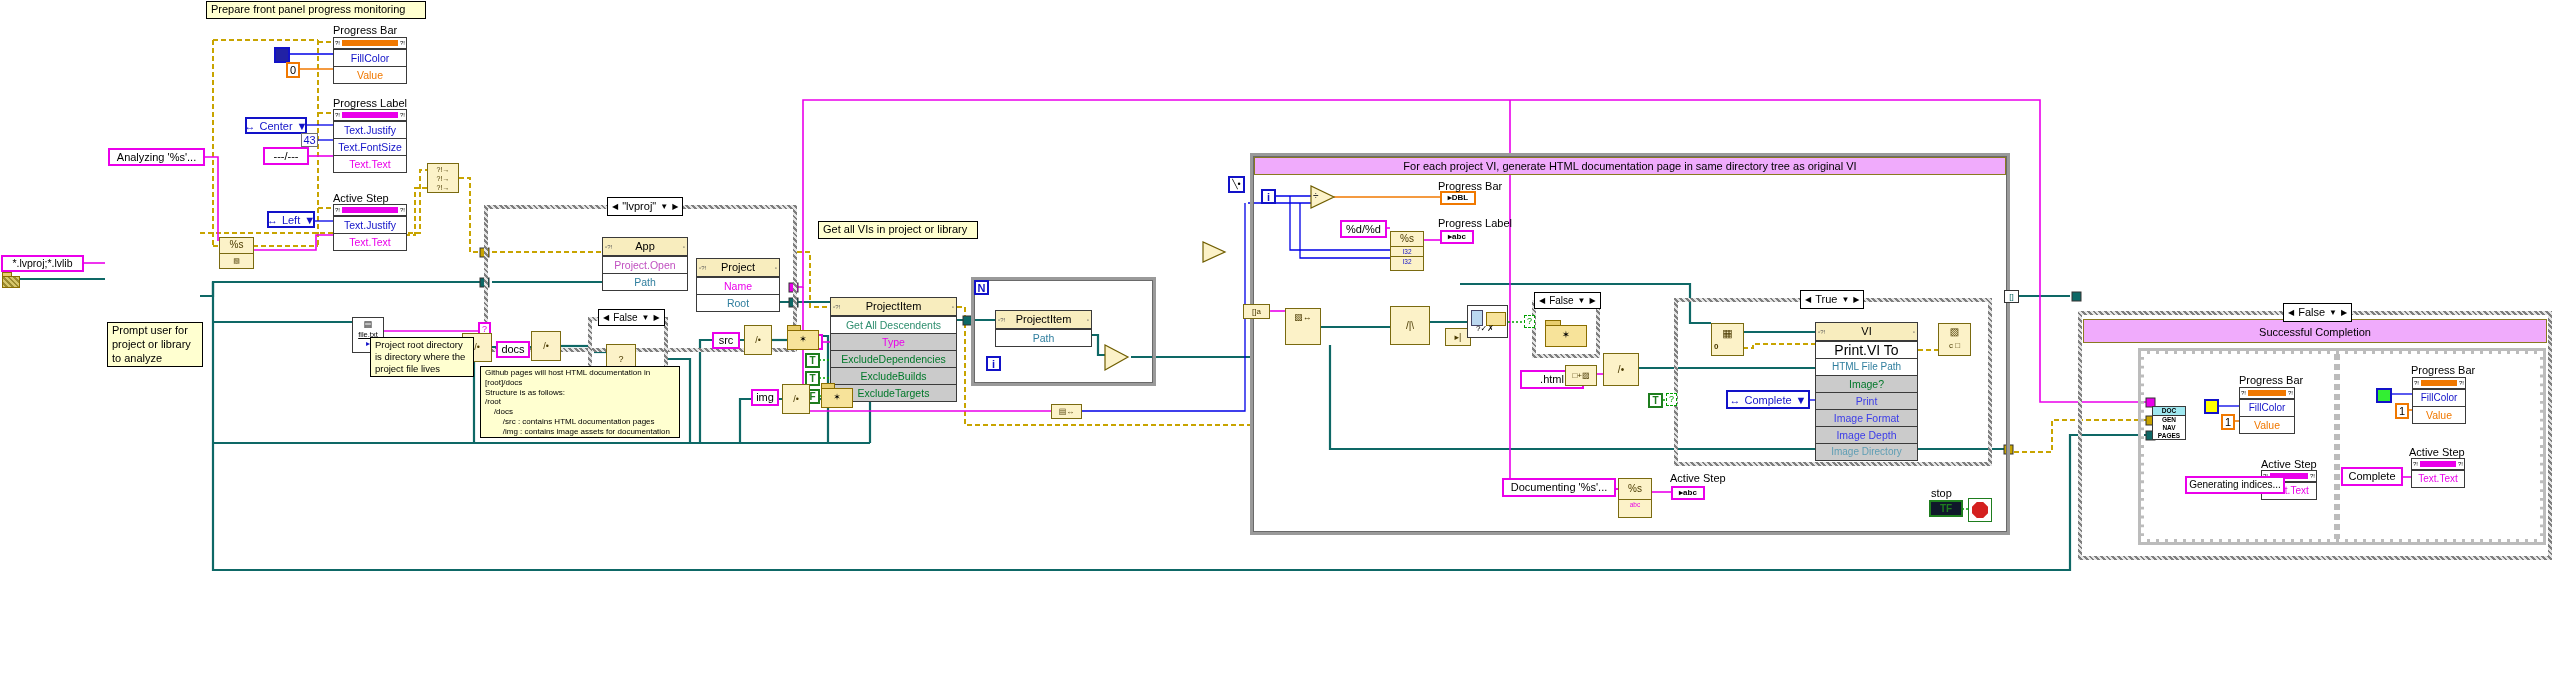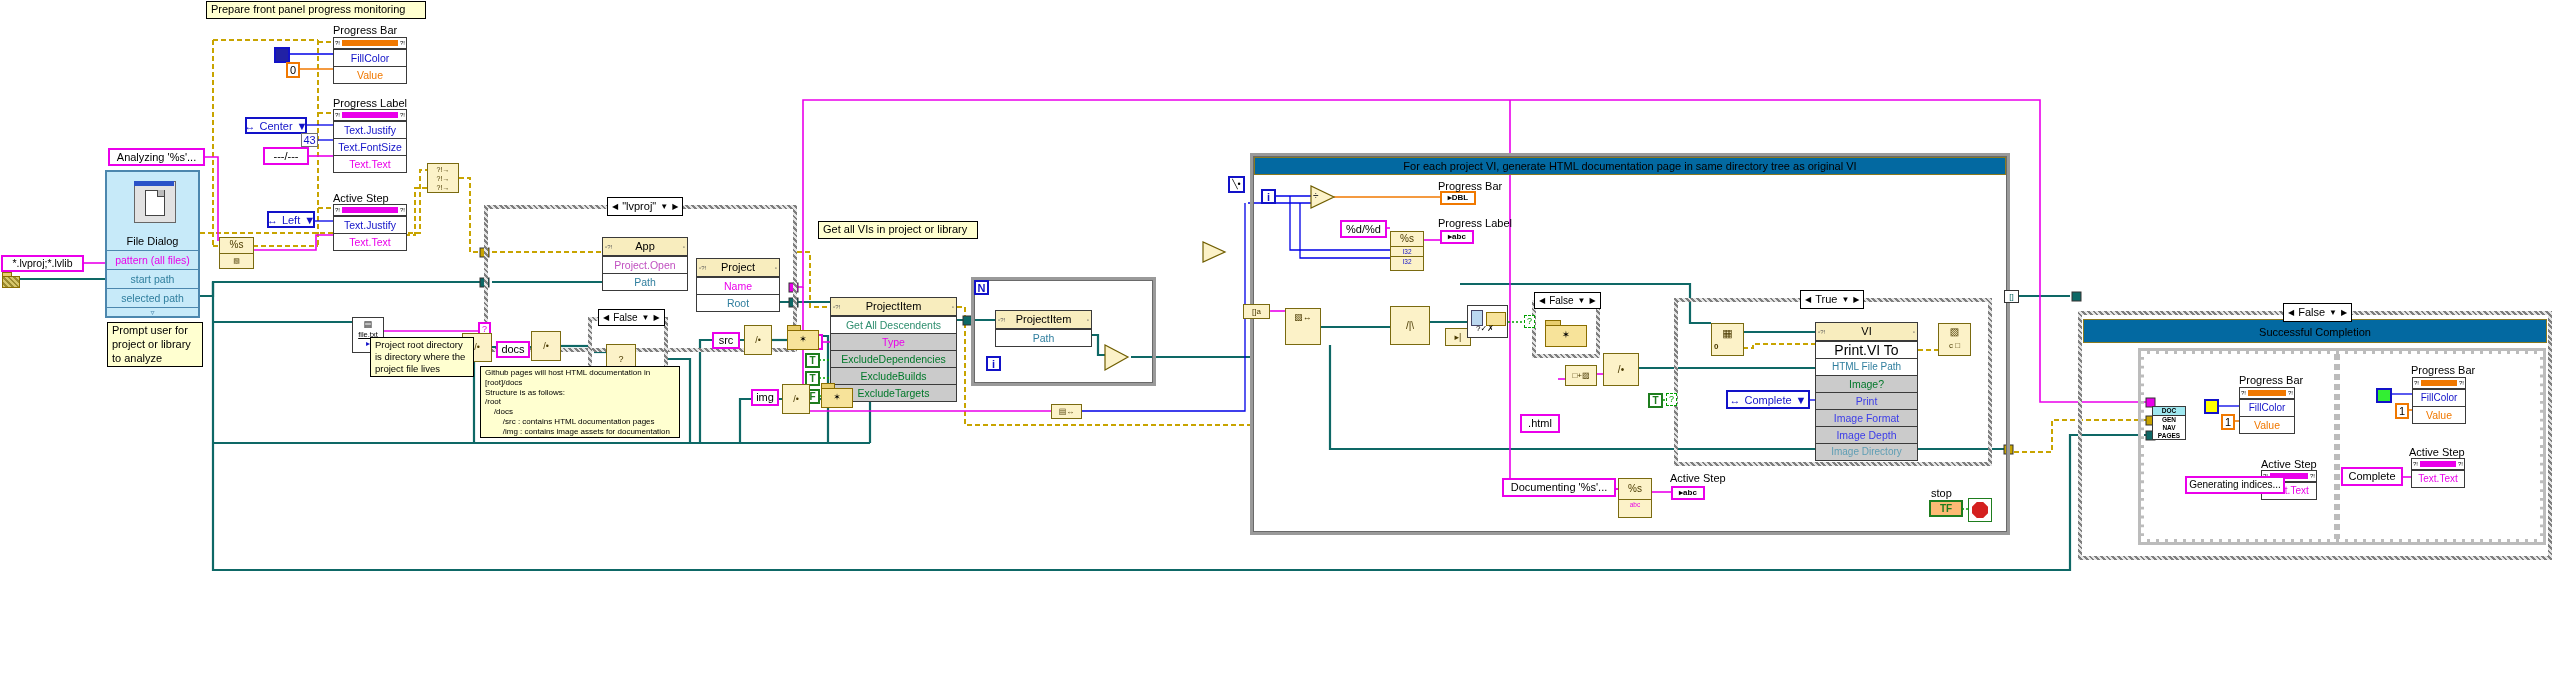--- a/index.html
+++ b/index.html
@@ -12,21 +12,21 @@
   .wp{stroke:#EA00EA;stroke-width:1.6;fill:none;}
   .wb{stroke:#0000E6;stroke-width:1.3;fill:none;}
   .wo{stroke:#F07800;stroke-width:1.6;fill:none;}
   .wg{stroke:#00A000;stroke-width:1.4;fill:none;stroke-dasharray:2 2;}
   .tri{fill:#FCF2C8;stroke:#705E00;stroke-width:1.2;}
   .comment{background:#FFFFD0;border:1px solid #000;padding:1px 4px;z-index:4;white-space:pre-wrap;line-height:1.25;}
   .struct{z-index:2;background:transparent;pointer-events:auto;}
   .casebx{border:4px solid #8E8E8E;border-image:repeating-linear-gradient(45deg,#E6E6E6 0 2px,#7E7E7E 2px 4px) 4;}
   .loopbx{border:3px solid #9A9A9A;box-shadow:inset 0 0 0 1px #6A6A6A;}
   .seqbx{border:6px solid #BCBCBC;outline:3px dashed #fff;outline-offset:-6px;}
-  .band{background:#0369a1;border:1px solid #8A7A20;text-align:center;z-index:3;line-height:16px;}
+  .band{background:#f0abfc;border:1px solid #8A7A20;text-align:center;z-index:3;line-height:16px;}
   .sel{position:absolute;z-index:5;background:#fff;border:1px solid #000;display:flex;align-items:center;
        height:17px;padding:0 2px;font-size:11px;}
   .sel span{margin:0 2px;line-height:15px;}
   .sel .ar{font-size:8px;}
   .node{border:1px solid #3A3A3A;background:#fff;z-index:3;}
   .nhdr{background:#F8EDBE;border-bottom:1px solid #3A3A3A;text-align:center;font-size:11px;line-height:16px;
         position:relative;height:17px;}
   .nhdr .d{position:absolute;font-size:6px;color:#555;top:1px;}
   .row{height:16px;line-height:16px;text-align:center;border-top:1px solid #3A3A3A;background:#fff;font-size:10.5px;overflow:hidden;}
   .row:first-child{border-top:none;}
@@ -277,33 +277,20 @@
   <div class="row" style="color:#EA00EA;">Text.Text</div>
 </div>
 <div class="abs enum" style="left:267px;top:211px;width:48px;height:17px;">
   <span class="ar">↔</span>
   <span>Left</span>
   <span class="ar">▼</span>
 </div>
 
 <div class="abs const" style="left:108px;top:148px;width:97px;height:18px;line-height:14px;">Analyzing '%s'...</div>
 
-<div class="abs" style="left:105px;top:170px;width:95px;height:148px;background:#C7EAF9;border:2px solid #4C87AE;z-index:3;">
-  <div style="height:60px;position:relative;">
-    <div style="position:absolute;left:27px;top:9px;width:40px;height:40px;background:#E2E2E2;border:1px solid #666;"></div>
-    <div style="position:absolute;left:27px;top:9px;width:40px;height:5px;background:#2A52C8;"></div>
-    <div style="position:absolute;left:38px;top:18px;width:18px;height:24px;background:#fff;border:1px solid #444;"></div>
-    <div style="position:absolute;left:50px;top:18px;width:6px;height:6px;background:#bbb;border-left:1px solid #444;border-bottom:1px solid #444;"></div>
-  </div>
-  <div style="text-align:center;font-size:11px;height:18px;line-height:18px;">File Dialog</div>
-  <div style="border-top:1px solid #4C87AE;height:18px;line-height:18px;text-align:center;color:#EA00EA;font-size:10.5px;">pattern (all files)</div>
-  <div style="border-top:1px solid #4C87AE;height:18px;line-height:18px;text-align:center;color:#2F7E9E;font-size:10.5px;">start path</div>
-  <div style="border-top:1px solid #4C87AE;height:18px;line-height:18px;text-align:center;color:#2F7E9E;font-size:10.5px;">selected path</div>
-  <div style="border-top:1px solid #4C87AE;height:11px;line-height:9px;text-align:center;color:#4C87AE;font-size:8px;">▿</div>
-</div>
 <div class="abs const" style="left:1px;top:255px;width:83px;height:17px;line-height:13px;font-size:10.5px;">*.lvproj;*.lvlib</div>
 <div class="abs" style="left:2px;top:272px;width:17px;height:14px;z-index:3;">
   <div class="foldertab" style="width:8px;height:3px;"></div>
   <div class="folderbody" style="width:16px;height:10px;background:repeating-linear-gradient(45deg,#D6C66A 0 2px,#9A8A30 2px 4px);"></div>
 </div>
 
 <div class="abs icon-node" style="left:219px;top:237px;width:35px;height:32px;line-height:14px;">
   <span style="font-size:10px;">%s</span>
   <div style="border-top:1px solid #7A6A10;font-size:7px;">▧</div>
 </div>
@@ -387,21 +374,21 @@
 <div class="abs node tnode" style="left:1467px;top:305px;width:41px;height:33px;background:#fff;">
   <div style="position:absolute;left:3px;top:4px;width:10px;height:14px;background:#BBD8F0;border:1px solid #446;"></div>
   <div style="position:absolute;left:18px;top:6px;width:18px;height:12px;background:#F7E39A;border:1px solid #8A6D00;"></div>
   <div style="position:absolute;left:8px;top:18px;font-size:8px;">?✓✗</div>
 </div>
 <div class="abs tnode" style="left:1545px;top:318px;width:42px;height:30px;z-index:3;">
   <div class="foldertab" style="width:14px;height:4px;margin-top:2px;"></div>
   <div class="folderbody" style="width:40px;height:20px;text-align:center;font-size:10px;line-height:18px;"><span>✶</span></div>
 </div>
 
-<div class="abs const" style="left:1520px;top:370px;width:40px;height:19px;line-height:15px;margin-top:44px;">.html</div>
+<div class="abs const" style="left:1520px;top:370px;width:64px;height:19px;line-height:15px;">.html</div>
 <div class="abs icon-node" style="left:1565px;top:365px;width:32px;height:21px;font-size:8px;line-height:19px;">□+▨</div>
 <div class="abs icon-node" style="left:1603px;top:353px;width:36px;height:33px;font-size:10px;line-height:31px;">/•</div>
 <div class="abs boolc" style="left:1648px;top:393px;width:15px;height:15px;">T</div>
 
 <div class="abs icon-node" style="left:1711px;top:323px;width:33px;height:33px;">
   <div style="font-size:11px;line-height:18px;">▦</div>
   <div style="font-size:8px;font-weight:bold;text-align:left;padding-left:2px;line-height:10px;">0</div>
 </div>
 <div class="abs node" style="left:1815px;top:322px;width:103px;">
   <div class="nhdr"><span class="d" style="left:2px;">▫?!</span><span>VI</span><span class="d" style="right:2px;">▫</span></div>
@@ -426,21 +413,21 @@
 
 <div class="abs const" style="left:1502px;top:478px;width:114px;height:19px;line-height:15px;">Documenting '%s'...</div>
 <div class="abs icon-node" style="left:1618px;top:478px;width:34px;height:40px;">
   <div style="font-size:10px;line-height:20px;">%s</div>
   <div style="border-top:1px solid #7A6A10;font-size:6.5px;color:#EA00EA;line-height:9px;">abc</div>
 </div>
 <div class="abs flabel" style="left:1670px;top:472px;">Active Step</div>
 <div class="abs local" style="left:1671px;top:486px;width:34px;height:14px;border:2px solid #EA00EA;"><span>▸</span><span>abc</span></div>
 
 <div class="abs flabel" style="left:1931px;top:487px;">stop</div>
-<div class="abs" style="left:1929px;top:500px;width:34px;height:17px;border:2px solid #1E7D1E;background:#fdba74;color:#1E7D1E;font-weight:bold;text-align:center;font-size:10px;line-height:13px;z-index:3;">TF</div>
+<div class="abs" style="left:1929px;top:500px;width:34px;height:17px;border:2px solid #1E7D1E;background:#0f172a;color:#1E7D1E;font-weight:bold;text-align:center;font-size:10px;line-height:13px;z-index:3;">TF</div>
 <div class="abs" style="left:1968px;top:498px;width:24px;height:24px;border:1px solid #1E7D1E;background:#fff;z-index:3;">
   <div style="width:16px;height:16px;margin:3px;background:#D42020;clip-path:polygon(30% 0,70% 0,100% 30%,100% 70%,70% 100%,30% 100%,0 70%,0 30%);"></div>
 </div>
 
 <div class="abs node tnode" style="left:2152px;top:406px;width:34px;height:34px;background:#fff;text-align:center;">
   <div style="background:#9FE8F0;border-bottom:1px solid #333;font-size:6.5px;font-weight:bold;line-height:8px;">DOC</div>
   <div style="font-size:6.5px;font-weight:bold;line-height:8px;">GEN</div>
   <div style="font-size:6.5px;font-weight:bold;line-height:8px;">NAV</div>
   <div style="font-size:6.5px;font-weight:bold;line-height:8px;">PAGES</div>
 </div>

